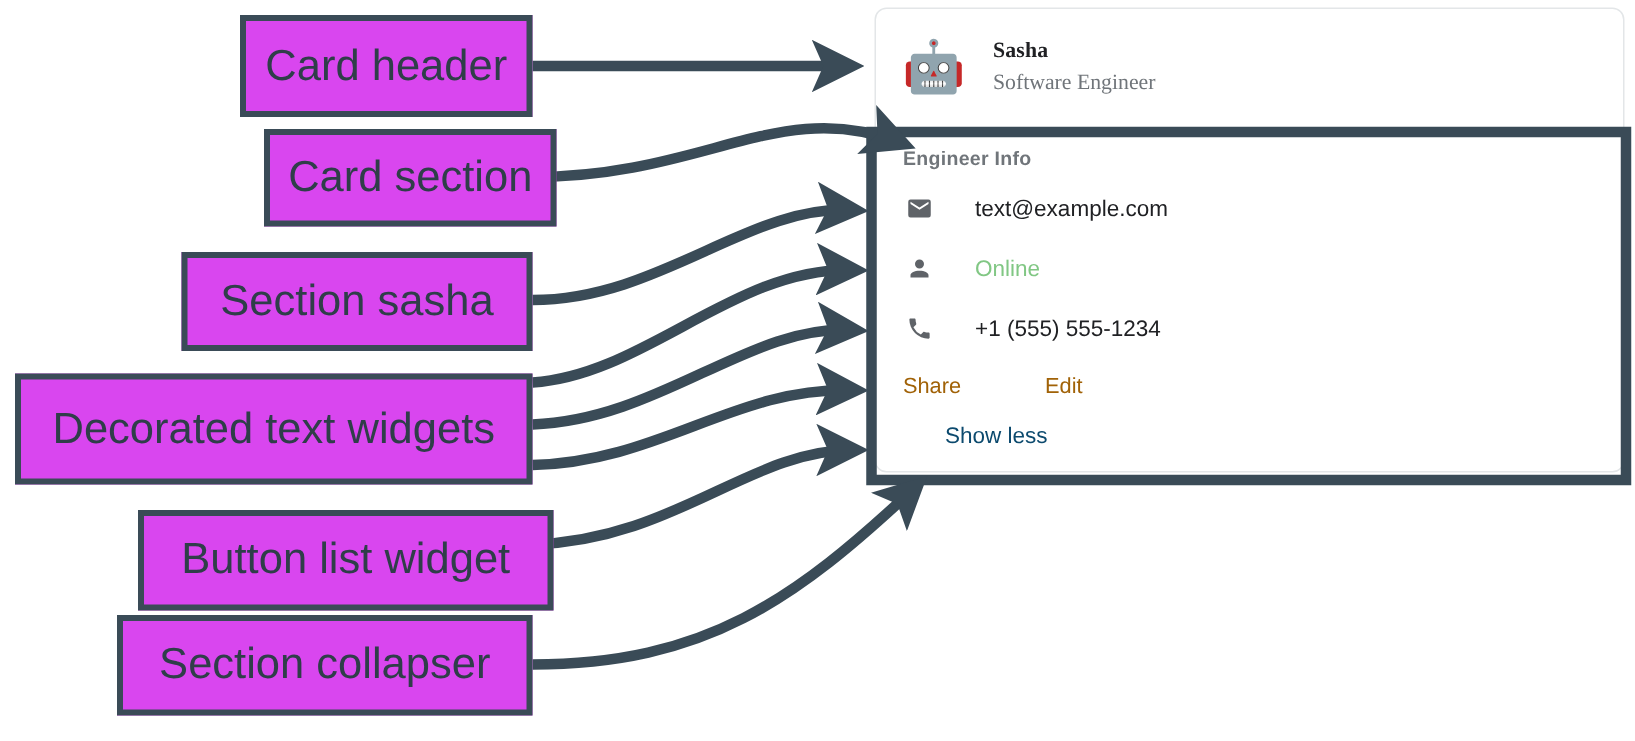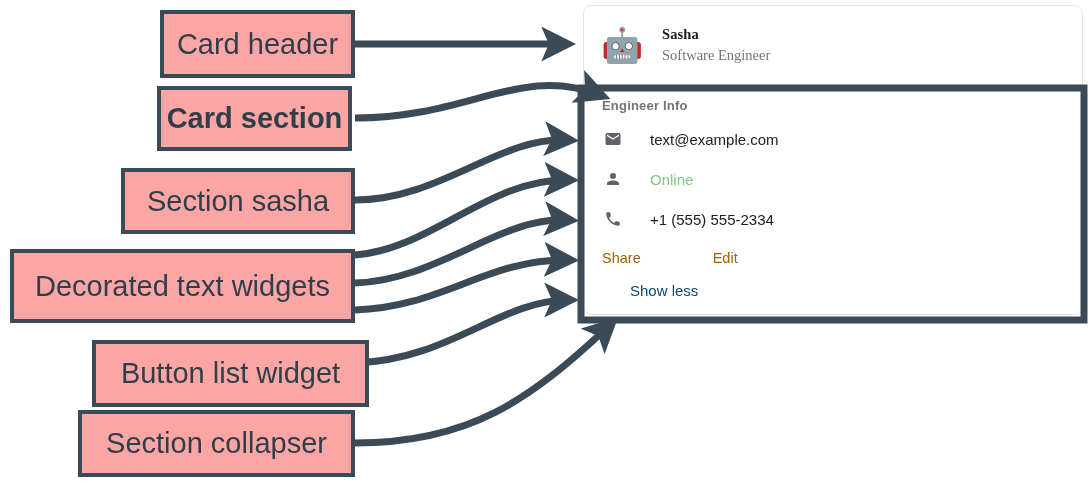--- a/index.html
+++ b/index.html
@@ -22,21 +22,21 @@
     left: 0; top: 0;
     width: 1090px;
     height: 494px;
     z-index: 5;
     pointer-events: none;
   }
 
   .callout-box {
     position: absolute;
     box-sizing: border-box;
-    background: #fca5a5;
+    background: #d946ef;
     border: 4px solid #3a4b57;
     display: flex;
     align-items: center;
     justify-content: center;
     z-index: 10;
   }
   .callout-label {
     color: #2f3e49;
     font-size: 29px;
     line-height: 1;
@@ -137,21 +137,21 @@
   }
   .btn-link {
     font-size: 14.5px;
     color: #a16207;
     background: none;
     border: none;
     padding: 0;
     font-family: "Liberation Sans", sans-serif;
     cursor: pointer;
   }
-  .btn-link + .btn-link { margin-left: 72px; }
+  .btn-link + .btn-link { margin-left: 56px; }
 
   .collapser {
     display: flex;
     align-items: center;
     height: 30px;
     padding-left: 28px;
   }
   .collapser-label {
     font-size: 15px;
     font-weight: normal;
@@ -193,40 +193,40 @@
       </span>
       <span class="row-text status-online">Online</span>
     </div>
 
     <div class="text-row">
       <span class="row-icon">
         <svg width="18" height="18" viewBox="0 0 24 24" fill="currentColor">
           <path d="M6.6 10.8a15.1 15.1 0 0 0 6.6 6.6l2.2-2.2c.3-.3.7-.4 1-.2 1.2.4 2.4.6 3.6.6.6 0 1 .4 1 1V20c0 .6-.4 1-1 1A17 17 0 0 1 3 4c0-.6.4-1 1-1h3.5c.6 0 1 .4 1 1 0 1.3.2 2.5.6 3.6.1.4 0 .8-.2 1l-2.3 2.2z"></path>
         </svg>
       </span>
-      <span class="row-text">+1 (555) 555-2334</span>
+      <span class="row-text">+1 (555) 555-1234</span>
     </div>
 
     <div class="button-list">
       <button class="btn-link">Share</button>
       <button class="btn-link">Edit</button>
     </div>
 
     <div class="collapser">
       <span class="collapser-label">Show less</span>
     </div>
 
   </div>
 </div>
 
 <div class="callout-box" style="left:160px; top:10px; width:195px; height:68px;">
   <span class="callout-label">Card header</span>
 </div>
 
-<div class="callout-box" style="left:157px; top:86px; width:195px; height:65px;font-weight:bold;">
+<div class="callout-box" style="left:176px; top:86px; width:195px; height:65px;">
   <span class="callout-label">Card section</span>
 </div>
 
 <div class="callout-box" style="left:121px; top:168px; width:234px; height:66px;">
   <span class="callout-label">Section sasha</span>
 </div>
 
 <div class="callout-box" style="left:10px; top:249px; width:345px; height:74px;">
   <span class="callout-label">Decorated text widgets</span>
 </div>

